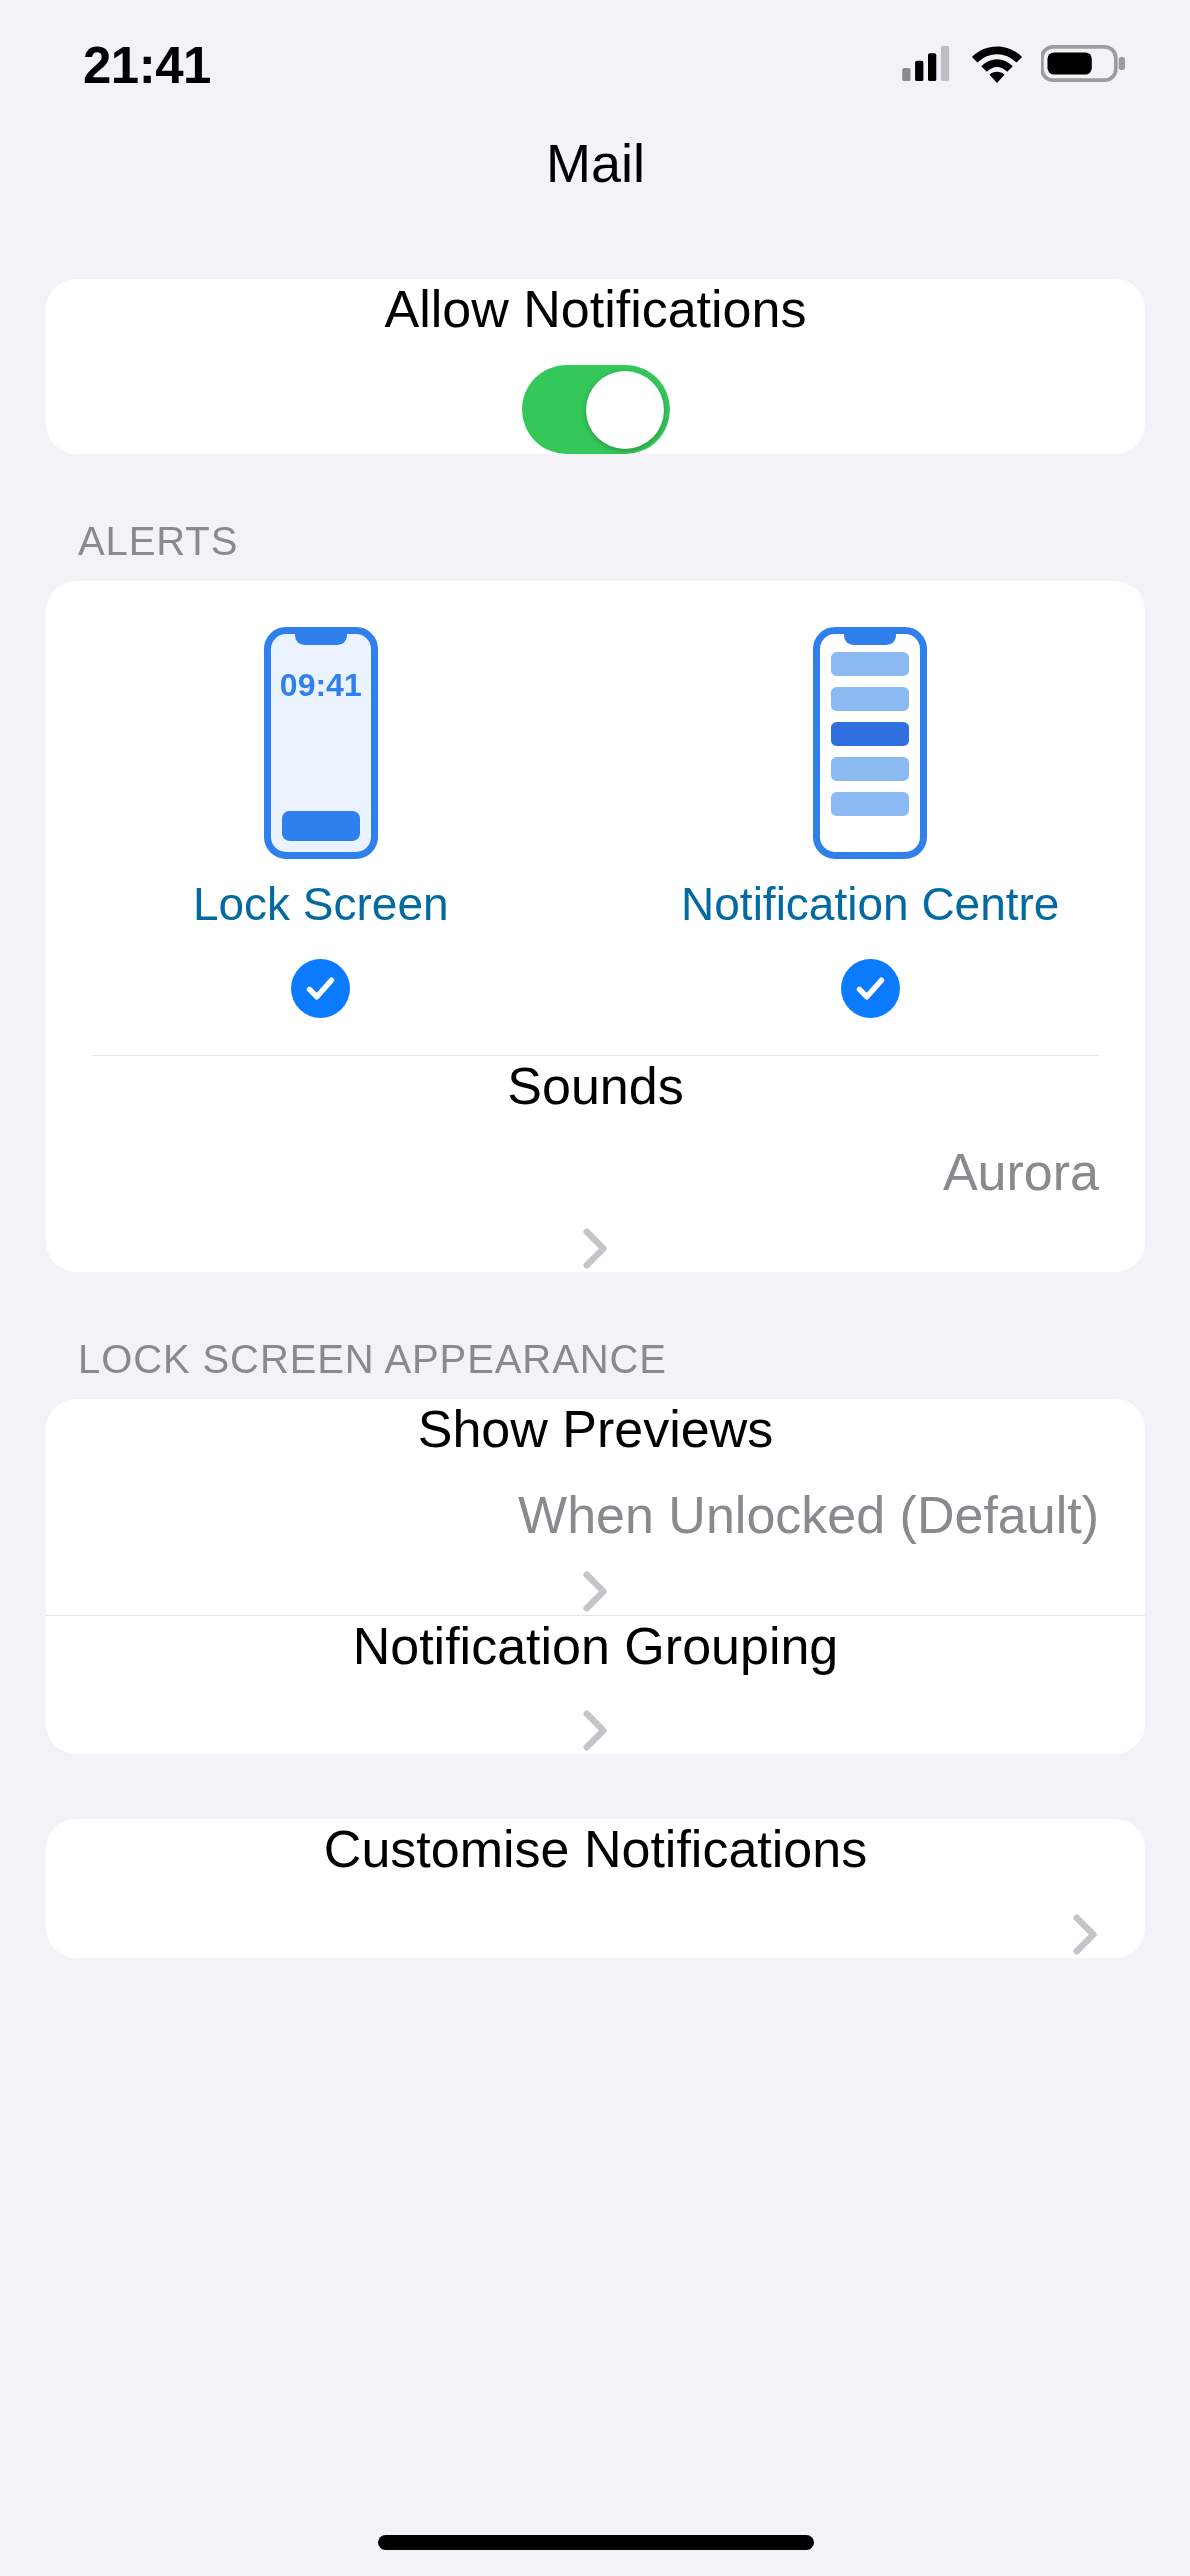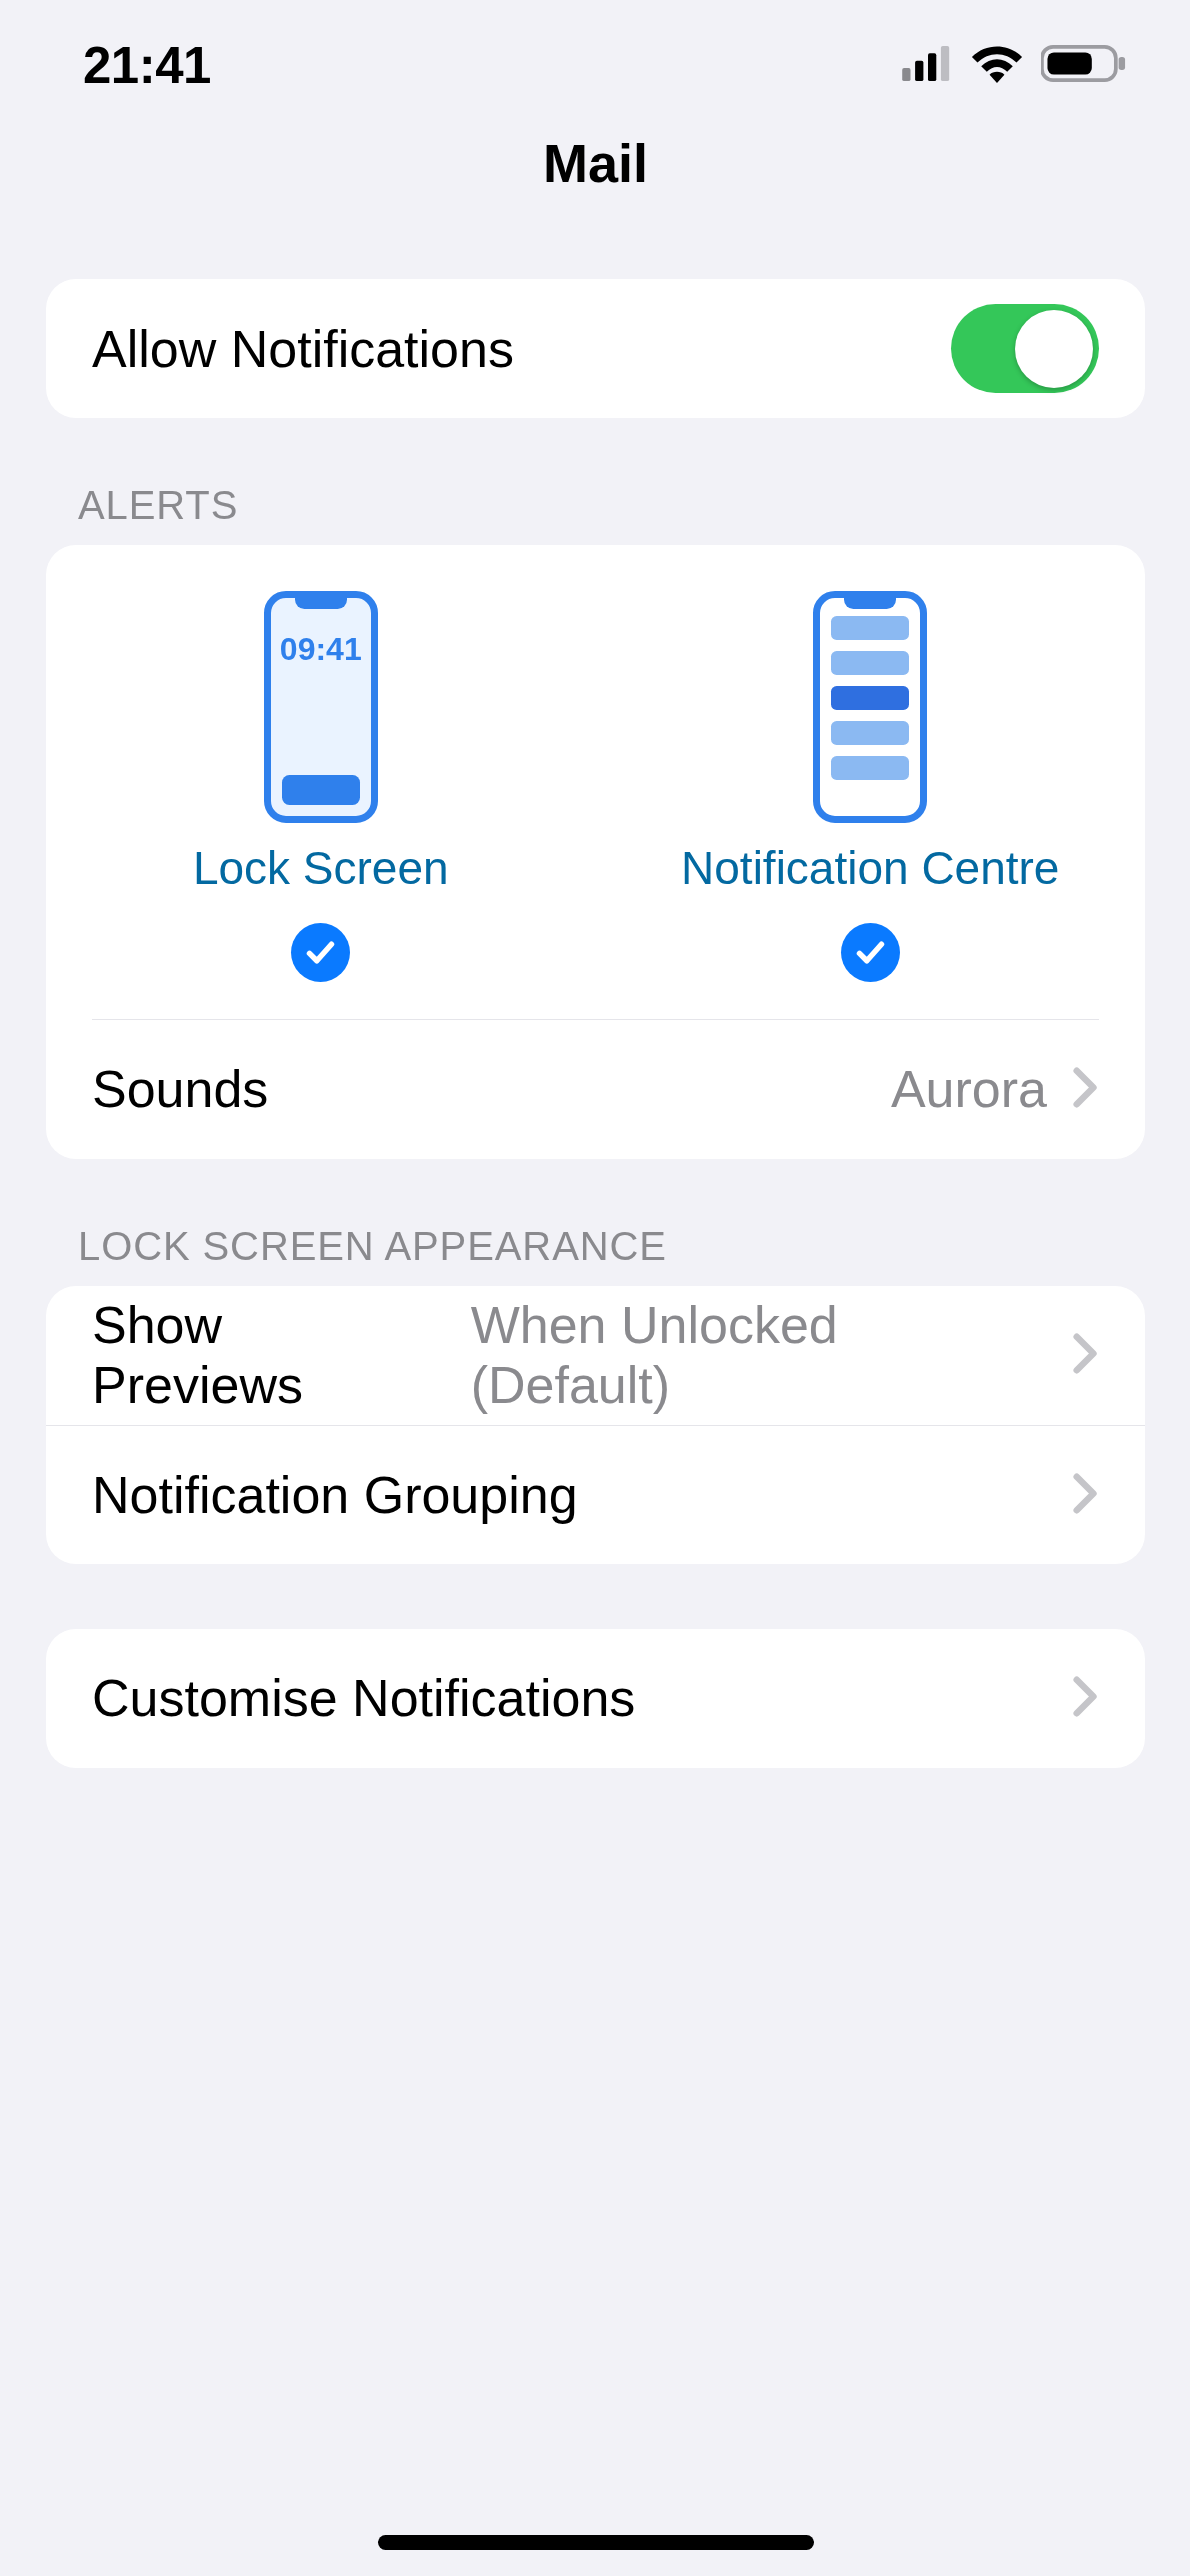--- a/index.html
+++ b/index.html
@@ -37,21 +37,21 @@
     align-items: center;
     gap: 9.3px;
     color: #007aff;
     font-size: 54px;
     font-weight: 400;
   }
   .nav-title {
     width: 100%;
     text-align: center;
     font-size: 54px;
-    font-weight: 700;
+    font-weight: 400;
   }
 
   
   .content { padding: 56px 46px 0 46px; }
   .section-header {
     font-size: 40px;
     color: #8a8a8e;
     letter-spacing: 0.9px;
     margin: 65px 0 16.7px 32px;
     text-transform: uppercase;
@@ -61,20 +61,21 @@
     border-radius: 30px;
     overflow: hidden;
   }
   .row {
     min-height: 139px;
     padding: 0 46px;
     display: flex;
     align-items: center;
     justify-content: space-between;
     gap: 26px;
+    flex-direction: column;
   }
   .row + .row { border-top: 0.9px solid #e5e5ea; }
   .row-label { font-size: 52px; font-weight: 400; color:#000; }
   .row-value { font-size: 52px; color: #8a8a8e; margin-left:auto; }
   .chevron { flex: 0 0 auto; }
 
   
   .toggle {
     width: 148px; height: 89px; border-radius: 45px;
     background: #34c759; position: relative; flex: 0 0 auto;

